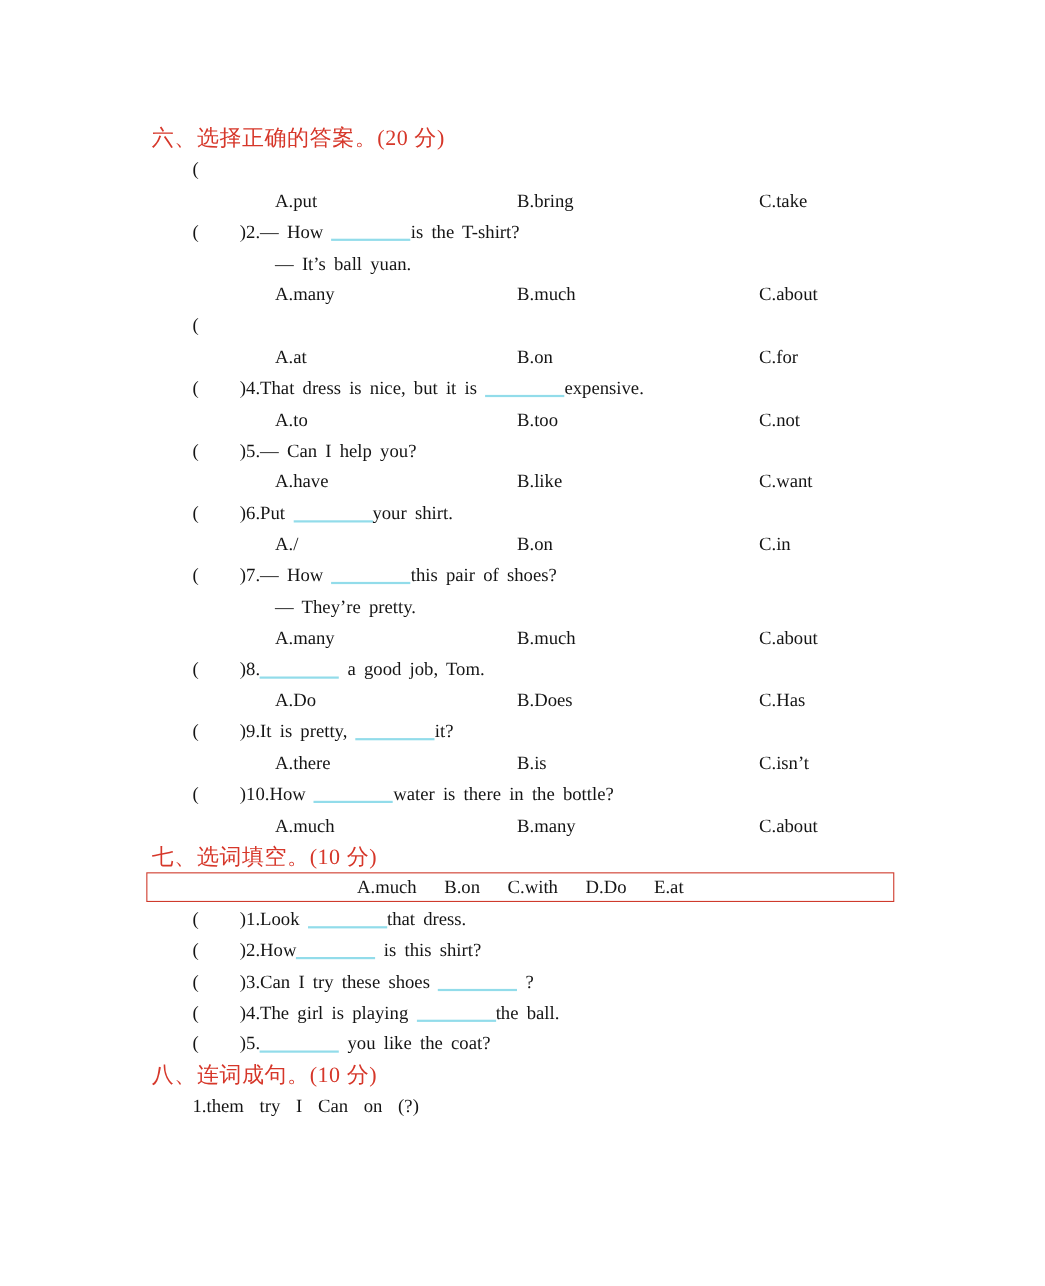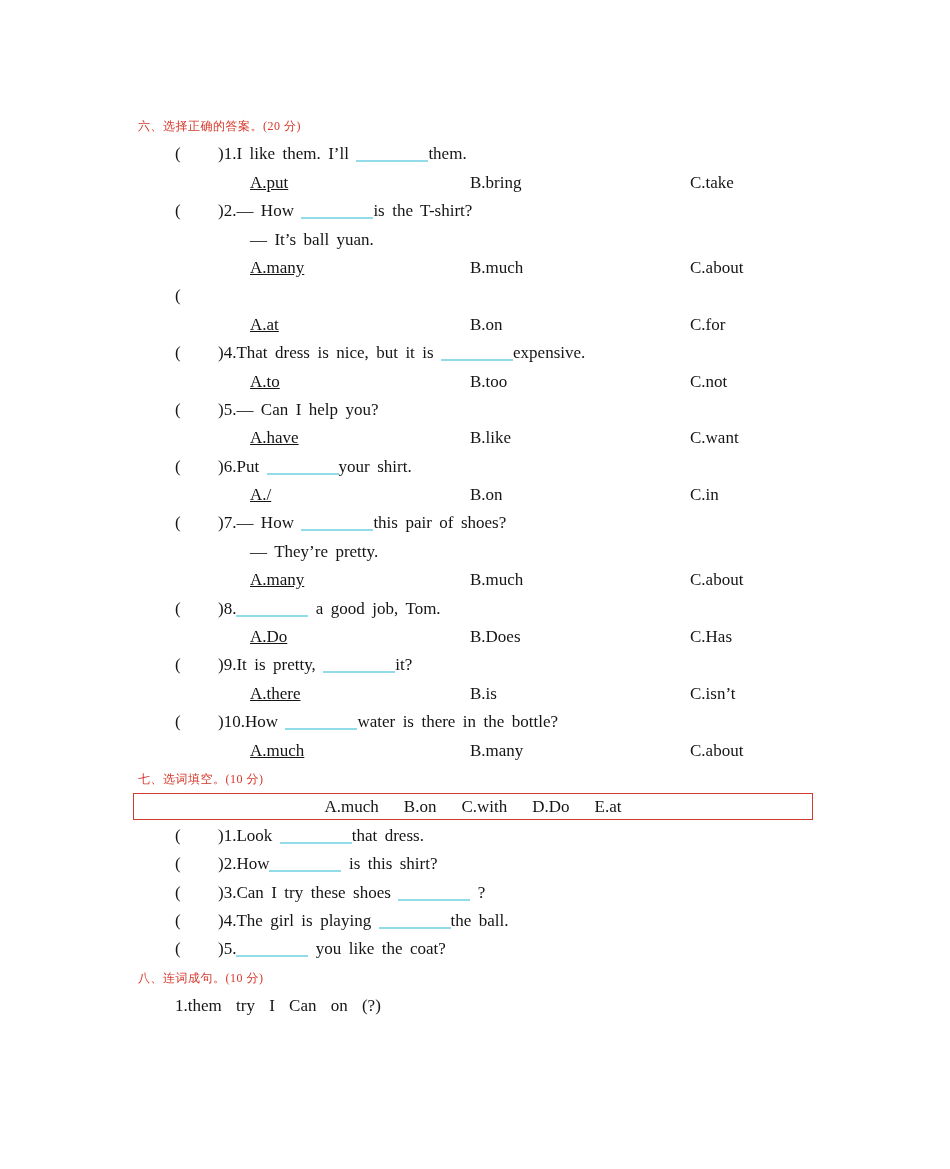--- a/index.html
+++ b/index.html
@@ -15,29 +15,29 @@
     font-family:"Liberation Serif","DejaVu Serif",serif;
     font-size:17px;
     color:var(--ink);
     overflow:hidden;
   }
   .content{position:absolute;top:112px;left:0;width:100%;}
   .row{position:relative;height:28.4px;line-height:28.4px;white-space:nowrap;}
   .stitle{
     position:absolute;left:138px;
     color:var(--red);
-    font-size:12px;
+    font-size:20px;
     letter-spacing:0.5px;
   }
   .paren{position:absolute;left:175px;}
   .qbody{position:absolute;left:218px;word-spacing:3.2px;}
   .cont{position:absolute;left:250px;word-spacing:3.2px;}
   .qlabel{word-spacing:0;}
   .opt{position:absolute;}
-  .opt.a{left:250px;text-decoration:underline;}
+  .opt.a{left:250px;}
   .opt.b{left:470px;}
   .opt.c{left:690px;}
   .blank{
     display:inline-block;
     width:72px;height:12px;
     border-bottom:2px solid var(--cyan);
     vertical-align:-3px;
   }
   .bankrow{height:28.4px;}
   .bank{
@@ -54,21 +54,20 @@
 
 <div class="page">
   <div class="content">
 
     <div class="row">
       <span class="stitle">六、选择正确的答案。(20 分)</span>
     </div>
     <div id="s6q">
         <div class="row">
           <span class="paren">(</span>
-          <span class="qbody"><span class="qlabel">)1.</span><span class="qtext">I like them. I’ll <span class="blank"></span>them.</span></span>
         </div>
         <div class="row">
           <span class="opt a">A.put</span>
           <span class="opt b">B.bring</span>
           <span class="opt c">C.take</span>
         </div>
         <div class="row">
           <span class="paren">(</span>
           <span class="qbody"><span class="qlabel">)2.</span><span class="qtext">— How <span class="blank"></span>is the T-shirt?</span></span>
         </div>

